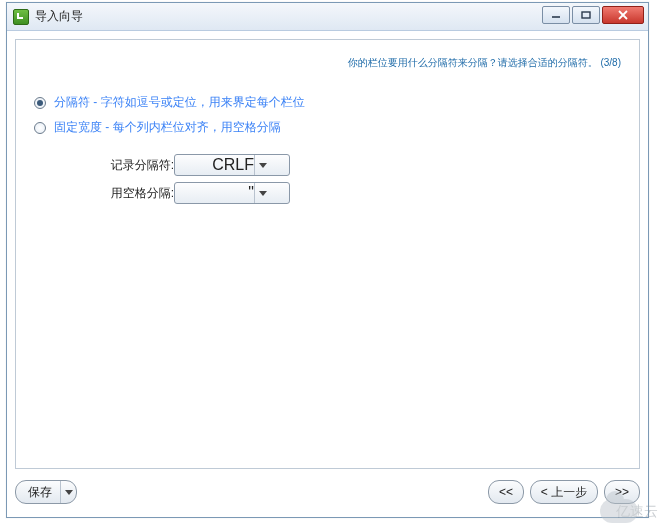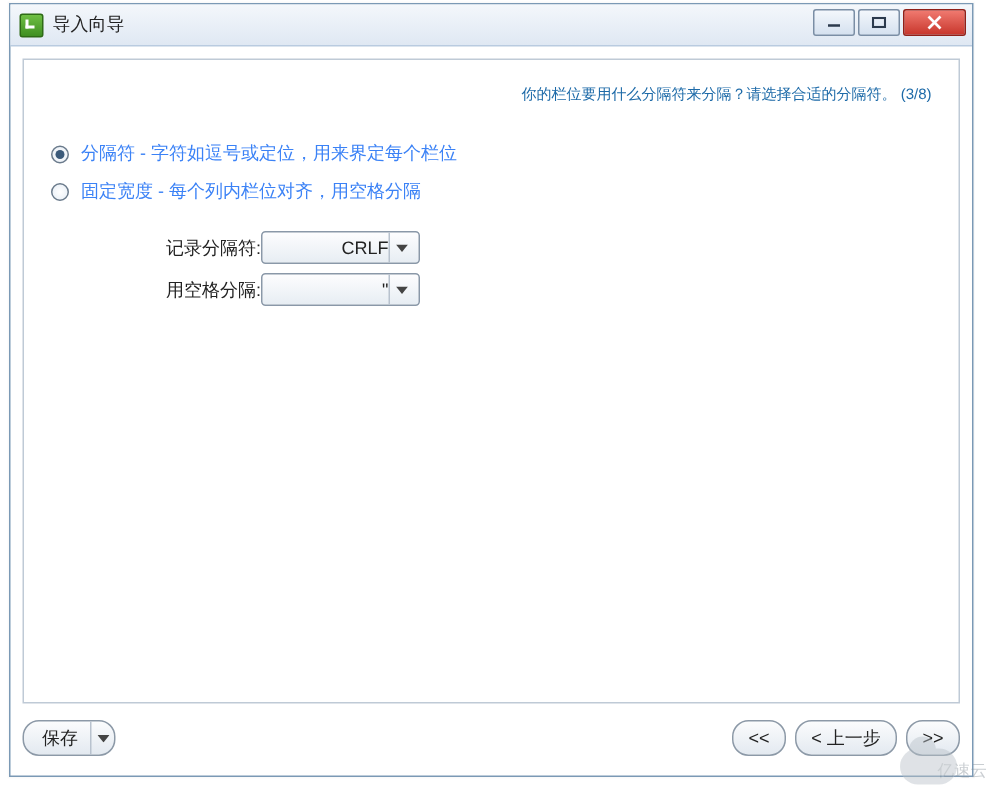--- a/index.html
+++ b/index.html
@@ -123,29 +123,29 @@
     display: flex;
     align-items: center;
     margin: 6px 0;
   }
   .field-label {
     width: 140px;
     color: #222;
     font-size: 12px;
   }
   .combo {
-    width: 106px;
+    width: 116px;
     height: 22px;
     border: 1px solid #8a98a8;
     background: linear-gradient(#fdfdfe, #e7edf3);
     border-radius: 3px;
     display: flex;
     align-items: center;
-    padding: 0 4px 0 8px;
-    font-size: 12px;
+    padding: 0 19px 0 8px;
+    font-size: 16px;
     color: #222;
     position: relative;
   }
   .combo .combo-text { flex: 1; }
   .combo .caret {
     width: 16px;
     display: flex;
     align-items: center;
     justify-content: center;
     border-left: 1px solid #b8c2ce;
@@ -216,21 +216,21 @@
     content: "";
     position: absolute;
     left: 6px; top: -8px;
     width: 18px; height: 18px;
     background: #b9c1c8;
     border-radius: 50%;
   }
   .watermark .txt {
     position: absolute;
     right: 0; bottom: 2px;
-    font-size: 11px;
+    font-size: 14px;
     color: #8a939c;
     writing-mode: horizontal-tb;
   }
 </style>
 </head>
 <body>
 
 <div class="window">
 
   <div class="titlebar">

